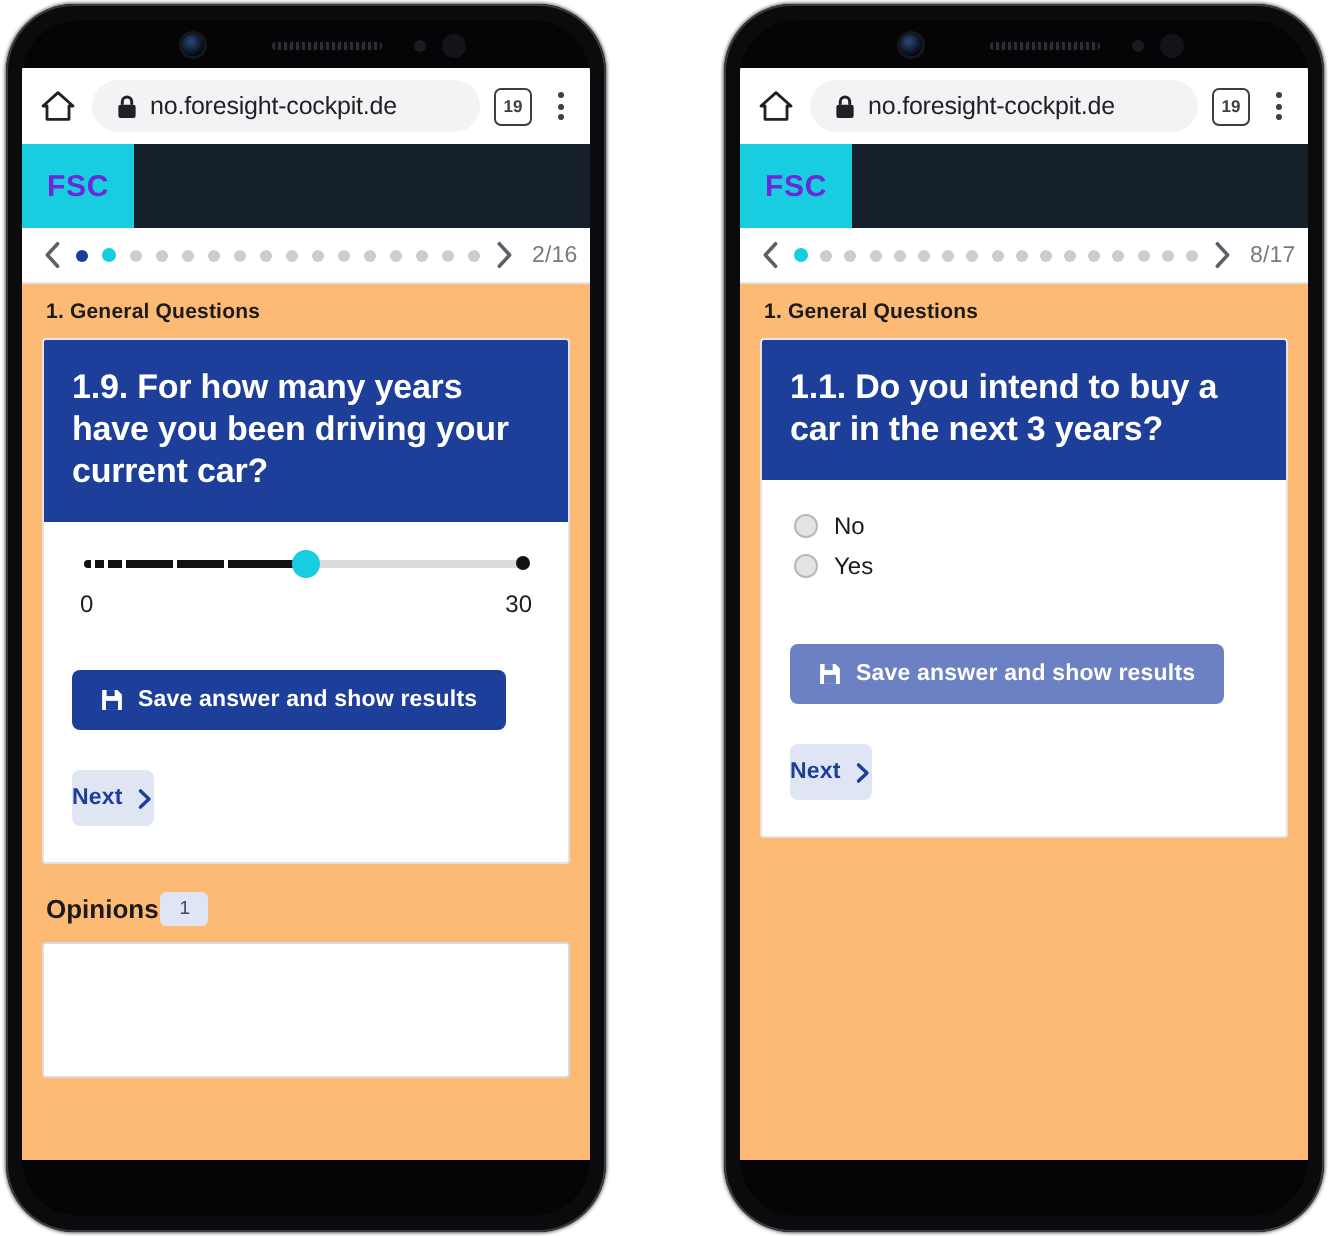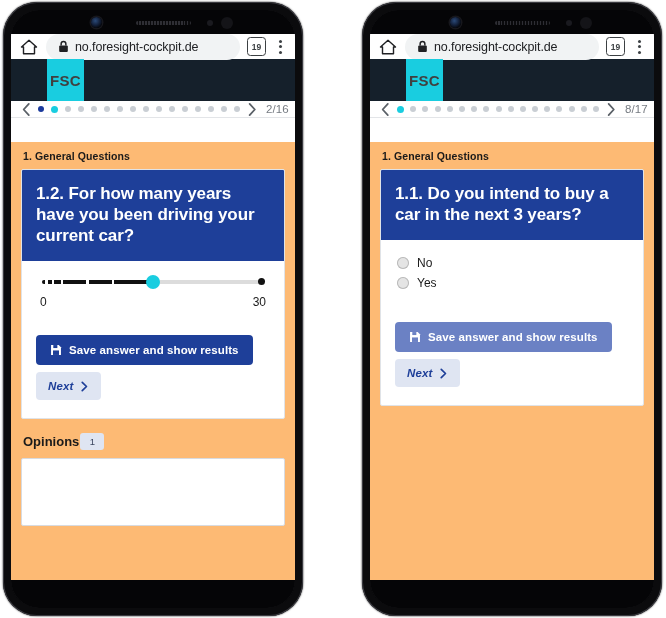--- a/index.html
+++ b/index.html
@@ -55,21 +55,21 @@
     position:absolute;left:0;right:0;top:24px;bottom:28px;
     background:#ffffff;
     overflow:hidden;
   }
   .chin{
     position:absolute;left:0;right:0;bottom:0;height:28px;background:#050507;
   }
 
   
   .browser{
-    height:25px;background:#ffffff;display:flex;align-items:center;
+    height:38px;background:#ffffff;display:flex;align-items:center;
     padding:0 8px;gap:7px;box-sizing:border-box;
   }
   .home-ico{width:20px;height:20px;flex:0 0 auto;}
   .omnibox{
     flex:1 1 auto;height:26px;border-radius:13px;background:#f1f3f4;
     display:flex;align-items:center;gap:6px;padding:0 12px;box-sizing:border-box;
     min-width:0;
   }
   .lock-ico{width:11px;height:13px;flex:0 0 auto;}
   .url{
@@ -83,28 +83,28 @@
   }
   .kebab{
     flex:0 0 auto;width:14px;height:20px;display:flex;flex-direction:column;
     align-items:center;justify-content:center;gap:2.5px;
   }
   .kebab i{width:3px;height:3px;border-radius:50%;background:#3c4043;display:block;}
 
   
   .appbar{height:42px;background:#15202b;display:flex;align-items:stretch;}
   .logo{
-    width:37px;background:#19cde0;color:#404040;
+    width:56px;background:#19cde0;color:#6d28d9;
     display:flex;align-items:center;justify-content:center;
-    font-size:15px;font-weight:bold;letter-spacing:0.3px;margin-left:36px;
+    font-size:15px;font-weight:bold;letter-spacing:0.3px;
   }
 
   
   .pager{
-    height:17px;background:#fff;display:flex;align-items:center;
+    height:28px;background:#fff;display:flex;align-items:center;
     padding:0 9px;gap:6px;box-sizing:border-box;
     border-bottom:1px solid #e3e5e8;
   }
   .chev{flex:0 0 auto;width:12px;height:15px;}
   .dots{flex:1 1 auto;display:flex;align-items:center;justify-content:flex-start;gap:0;}
   .dot{width:6px;height:6px;border-radius:50%;background:#c9ced4;flex:0 0 auto;}
   .dot.visited{background:#1b3a9c;}
   .dot.current{background:#19cde0;width:7px;height:7px;}
   .pagecount{
     flex:0 0 auto;font-size:11.5px;color:#767b82;letter-spacing:0.1px;
@@ -167,21 +167,21 @@
     display:inline-flex;align-items:center;gap:7px;
     border:none;border-radius:4px;cursor:pointer;
     font-family:"Liberation Sans", sans-serif;
     font-size:11.5px;font-weight:bold;letter-spacing:0.1px;
   }
   .btn-save{
     background:#1e3f99;color:#ffffff;padding:9px 14px;margin-top:26px;
   }
   .btn-save.muted{background:#6b81c4;}
   .btn-next{
-    background:#dfe5f2;color:#1e3f99;padding:8px 12px;margin-top:7px;font-style:italic;
+    background:#dfe5f2;color:#1e3f99;padding:8px 0;margin-top:20px;
   }
   .save-ico{width:12px;height:12px;flex:0 0 auto;}
   .next-chev{width:9px;height:11px;flex:0 0 auto;}
 
   
   .radios{padding:2px 0 0 2px;}
   .radio-row{display:flex;align-items:center;gap:8px;margin-bottom:6px;}
   .radio{
     width:12px;height:12px;border-radius:50%;
     background:#e4e4e4;box-shadow:inset 0 0 0 1px #b9b9b9;flex:0 0 auto;
@@ -269,21 +269,21 @@
           <svg class="chev" viewBox="0 0 12 16">
             <path d="M3.5 2 L9 8 L3.5 14" fill="none" stroke="#5b6168" stroke-width="1.9" stroke-linecap="round" stroke-linejoin="round"></path>
           </svg>
           <span class="pagecount">2/16</span>
         </div>
 
         <div class="body">
           <div class="section-title">1. General Questions</div>
 
           <div class="card">
-            <div class="q-head">1.2. For how many years have you been driving your current car?</div>
+            <div class="q-head">1.9. For how many years have you been driving your current car?</div>
 
             <div class="q-body">
 
 
               <div class="track-wrap">
                 <div class="track-empty"></div>
                 <div class="track-fill" style="width: 50%;"></div>
                 <div class="tick-end"></div>
                 <div class="thumb" style="left: 50%;"></div>
               </div>

